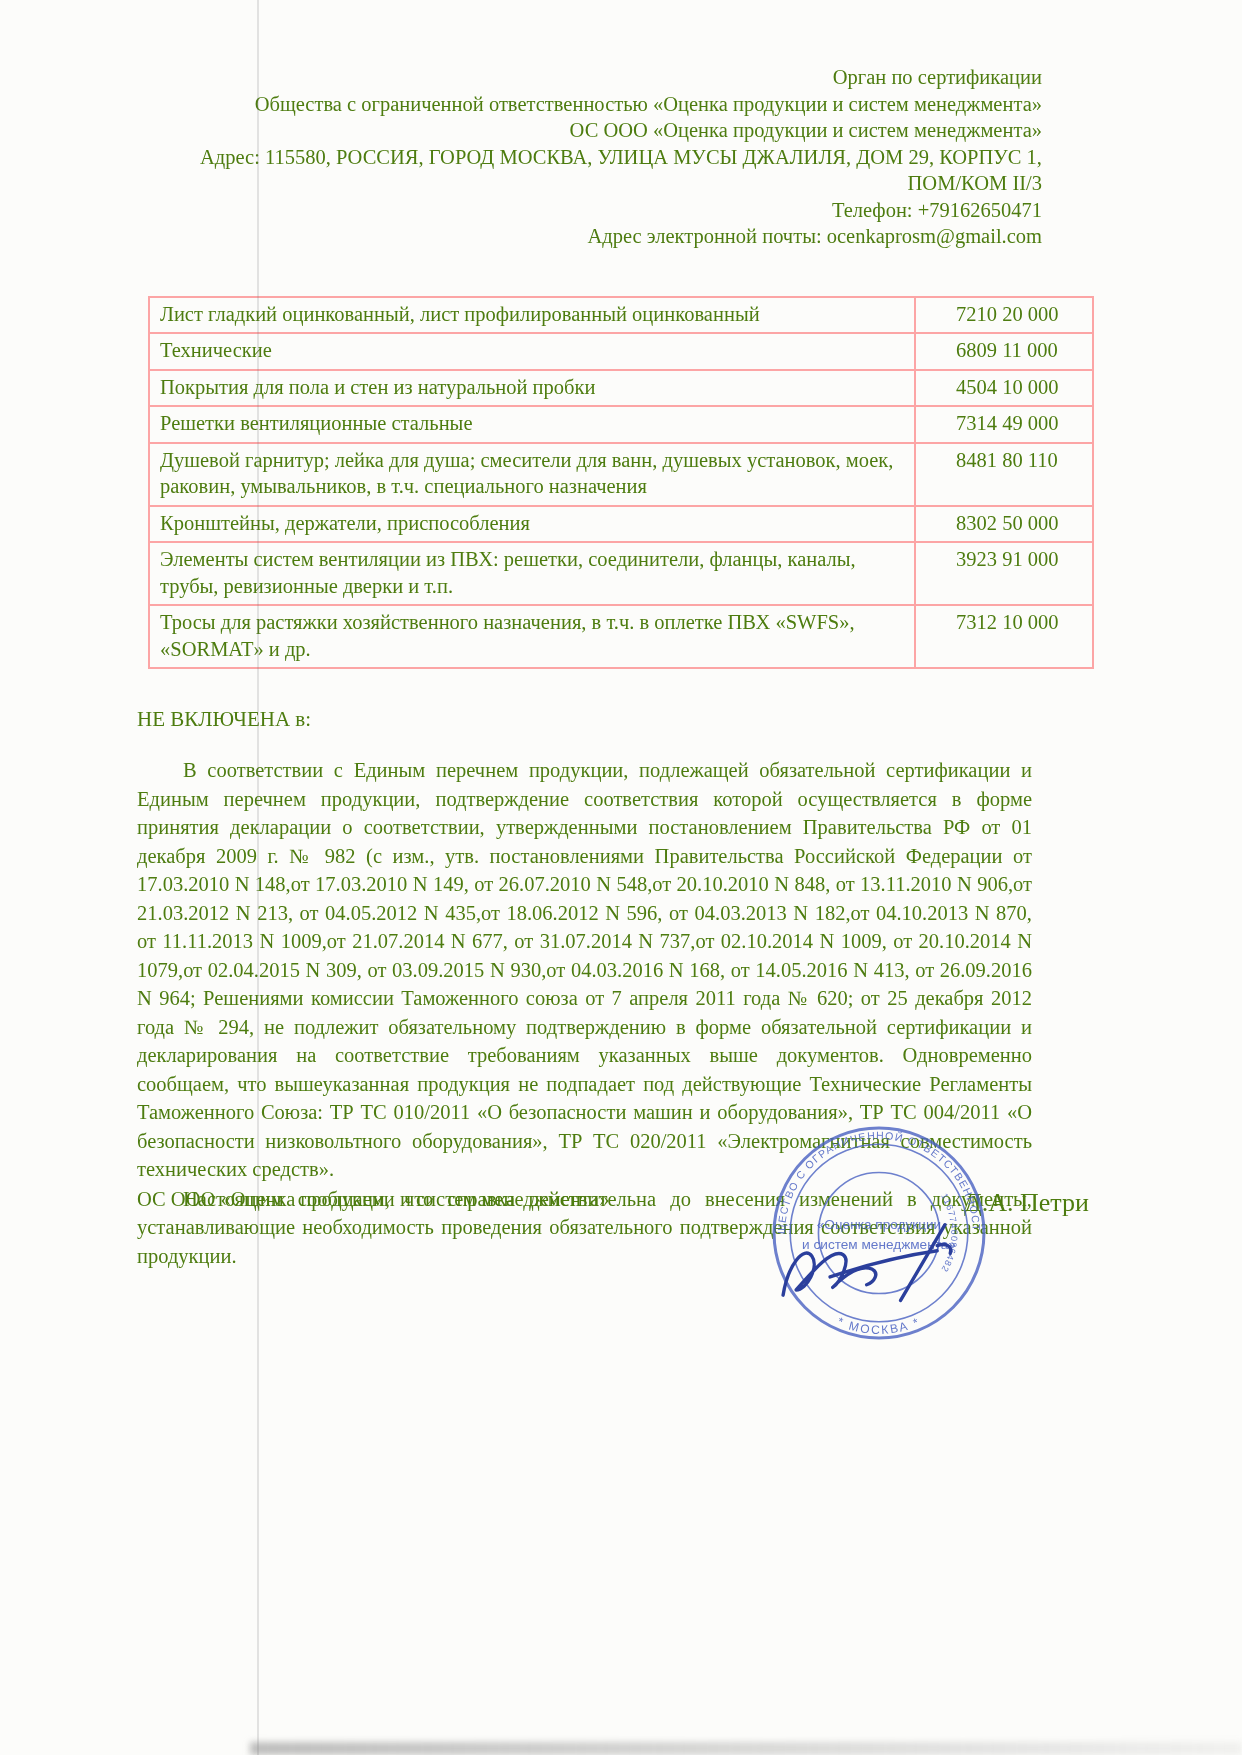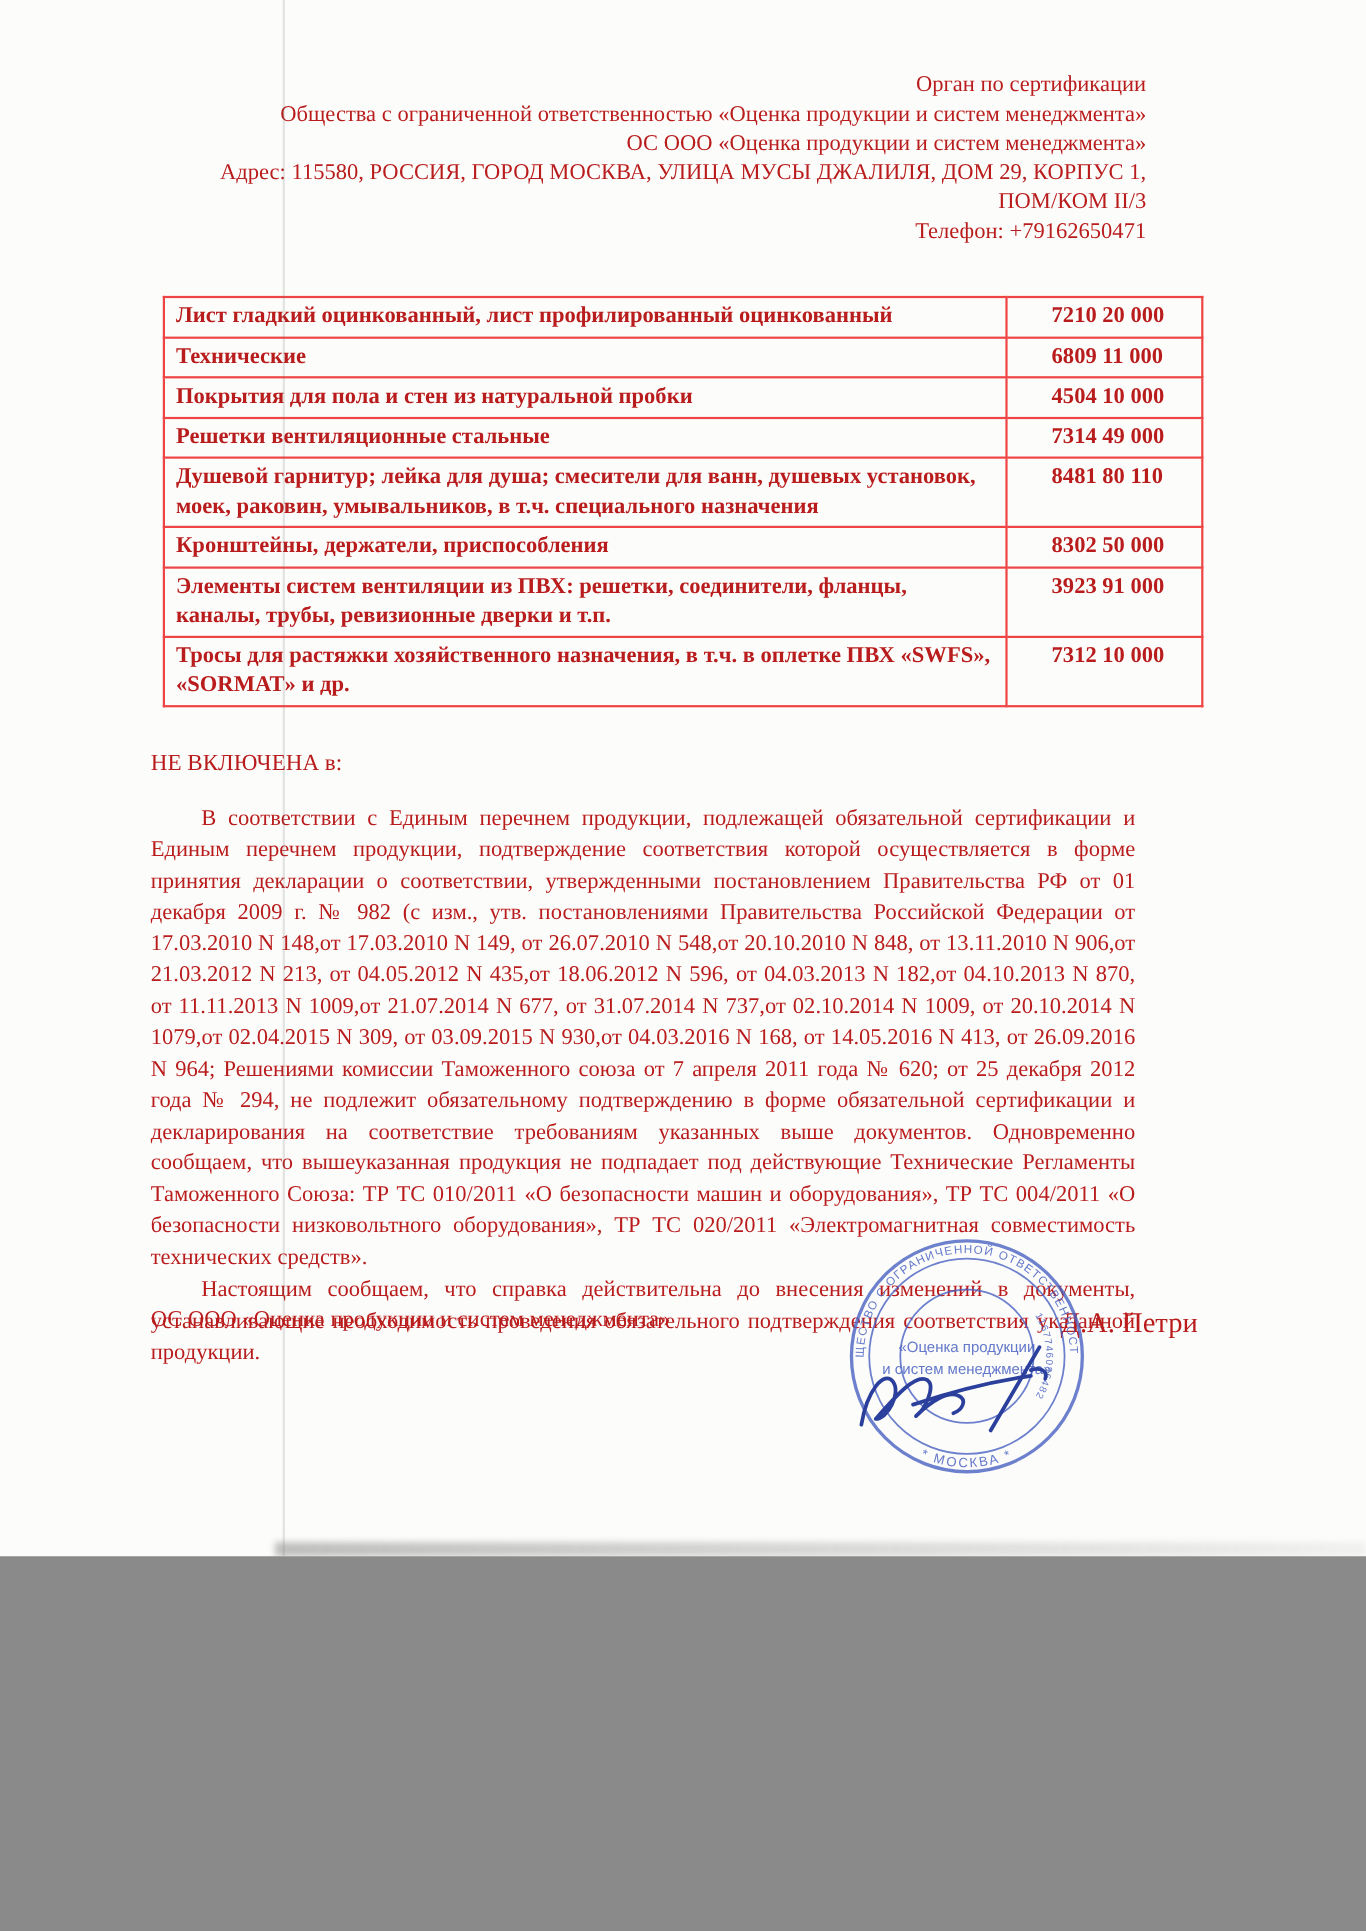--- a/index.html
+++ b/index.html
@@ -1,41 +1,41 @@
 <!DOCTYPE html>
 <html><head>
 <meta charset="utf-8">
 <style>
   * { margin:0; padding:0; box-sizing:border-box; }
   html,body { background:#8a8a8a; }
   .page {
-    width:1242px; height:1415px; margin:0 auto; position:relative;
-    background:#fcfcfa; color:#b91c1c; overflow:hidden;
+    width:1242px; height:1755px; margin:0 auto; position:relative;
+    background:#fcfcfa; color:#4d7c0f; overflow:hidden;
     font-family:"Liberation Serif", serif;
   }
   .fold-line {
     position:absolute; left:257px; top:0; width:2px; height:100%;
     background:rgba(110,110,110,0.18);
   }
   .scan-bottom {
     position:absolute; left:250px; right:0; bottom:0; height:13px;
     background:linear-gradient(to right, rgba(130,130,130,.5), rgba(180,180,180,.15));
     filter:blur(3px);
   }
   .doc-header {
     padding-top:64px; margin:0 200px 0 170px;
     text-align:right; font-size:20.5px; line-height:26.5px;
   }
   .codes-table {
     margin:46px 0 0 148px; border-collapse:collapse; width:946px;
     font-size:20.5px;
   }
   .codes-table td {
-    border:2px solid #ef4444; padding:3px 10px 5px 10px;
-    vertical-align:top; line-height:26.5px;font-weight:bold;
+    border:2px solid #fca5a5; padding:3px 10px 5px 10px;
+    vertical-align:top; line-height:26.5px;
   }
   .codes-table td.code { width:178px;padding-left:40px; }
   .not-included { margin:38px 0 0 137px; font-size:21px; }
   .para {
     margin:24px 210px 0 137px; text-align:justify;
     font-size:20.5px; line-height:28.5px;
   }
   .para.indent { text-indent:46px; }
   .para + .para { margin-top:1px; }
   .sig-section { position:absolute; top:1128px; left:0; width:100%; height:360px; }
@@ -51,20 +51,21 @@
 <div class="page">
 
   <div class="fold-line"></div>
 
   <header class="doc-header">
     <div>Орган по сертификации</div>
     <div>Общества с ограниченной ответственностью «Оценка продукции и систем менеджмента»</div>
     <div>ОС ООО «Оценка продукции и систем менеджмента»</div>
     <div>Адрес: 115580, РОССИЯ, ГОРОД МОСКВА, УЛИЦА МУСЫ ДЖАЛИЛЯ, ДОМ 29, КОРПУС 1, ПОМ/КОМ II/3</div>
     <div>Телефон: +79162650471</div>
+    <div>Адрес электронной почты: ocenkaprosm@gmail.com</div>
   </header>
 
   <table class="codes-table">
     <tbody>
       <tr>
         <td class="name">Лист гладкий оцинкованный, лист профилированный оцинкованный</td>
         <td class="code">7210 20 000</td>
       </tr>
       <tr>
         <td class="name">Технические</td>

